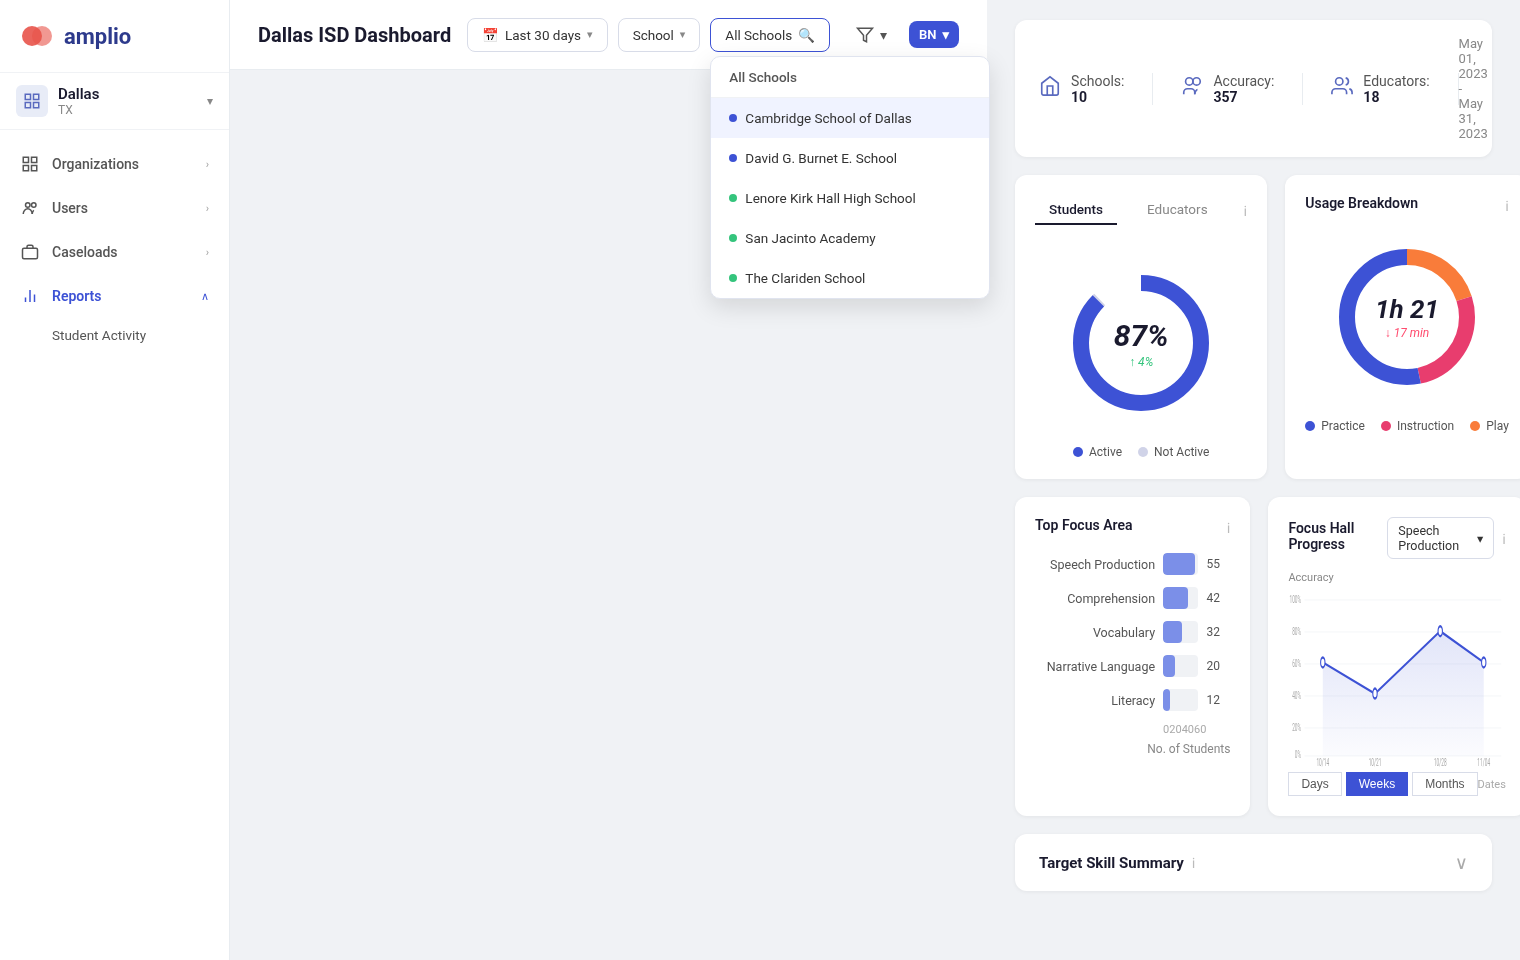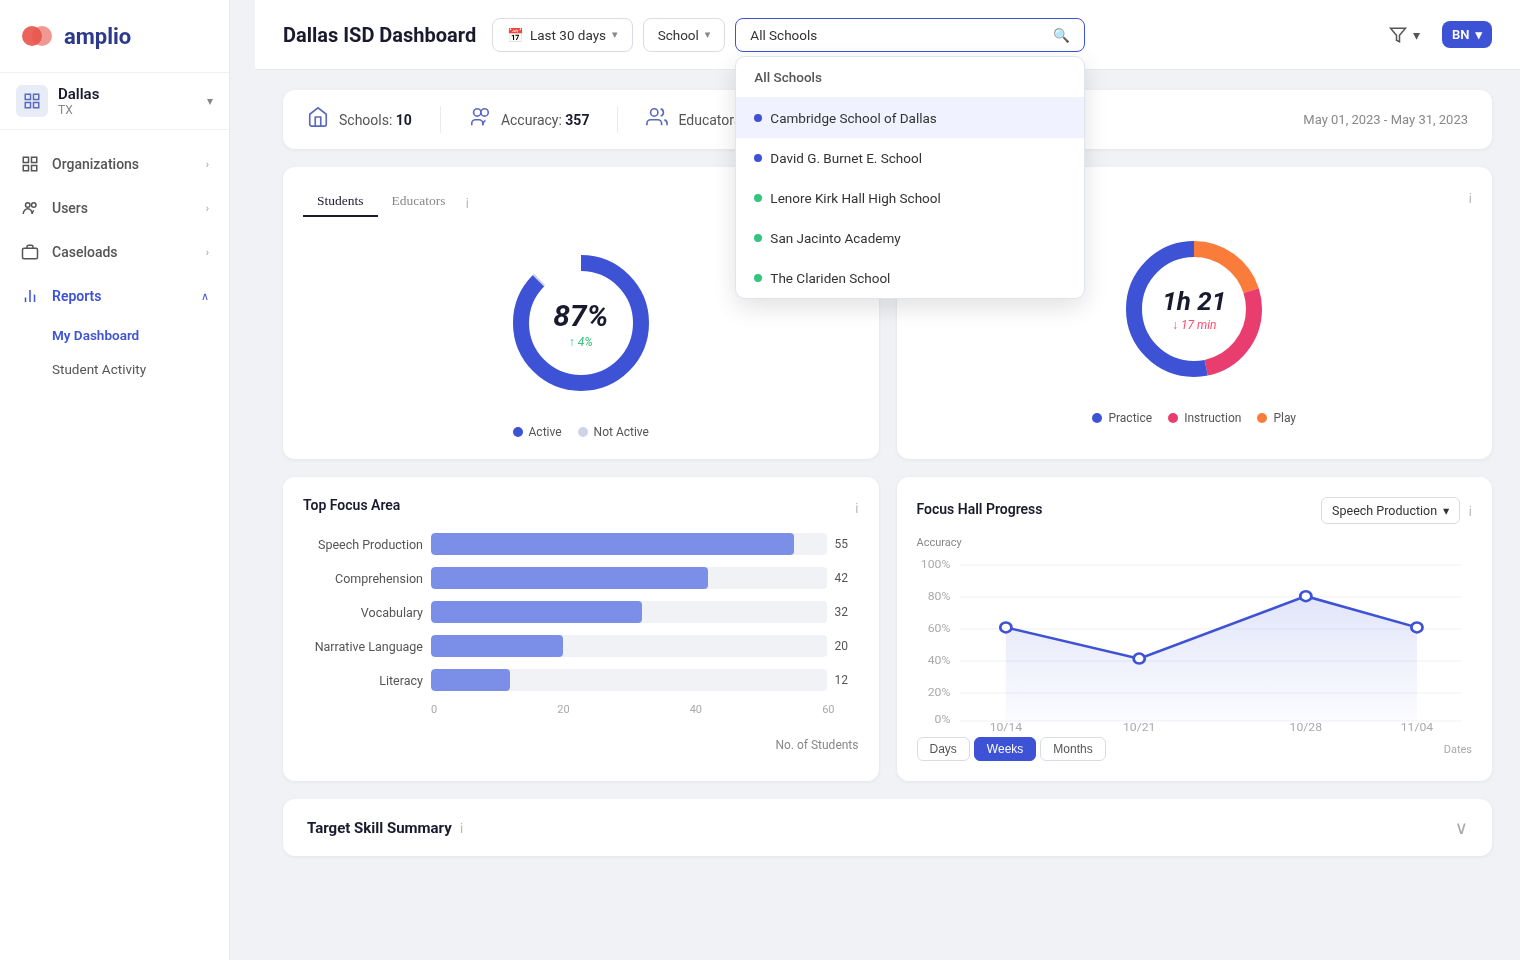--- a/index.html
+++ b/index.html
@@ -1,21 +1,21 @@
 <!DOCTYPE html>
 <html><head>
   <meta charset="utf-8">
   <style>
     * { box-sizing: border-box; margin: 0; padding: 0; }
     body { font-family: -apple-system, BlinkMacSystemFont, 'Segoe UI', Roboto, sans-serif; background: #f0f2f5; color: #333; overflow: hidden; width: 1520px; height: 960px; }
 
     
     .app-container { display: flex; width: 1520px; height: 960px; }
     .sidebar { width: 230px; background: #fff; border-right: 1px solid #e8ecf0; display: flex; flex-direction: column; flex-shrink: 0; }
-    .main-content { flex: 1; display: flex; flex-direction: column; overflow: hidden; padding-left: 25px; }
+    .main-content { flex: 1; display: flex; flex-direction: row; overflow: hidden; }
 
     
     .sidebar-logo { padding: 18px 20px; display: flex; align-items: center; gap: 8px; border-bottom: 1px solid #f0f2f5; }
     .logo-icon { width: 36px; height: 36px; }
     .logo-text { font-size: 22px; font-weight: 700; color: #2d3a8c; }
 
     .district-selector { padding: 12px 16px; display: flex; align-items: center; gap: 10px; cursor: pointer; border-bottom: 1px solid #f0f2f5; }
     .district-icon { width: 32px; height: 32px; background: #e8ecf7; border-radius: 6px; display: flex; align-items: center; justify-content: center; color: #5a6abf; font-size: 16px; }
     .district-info { flex: 1; }
     .district-name { font-size: 15px; font-weight: 600; color: #1a1a2e; }
@@ -73,46 +73,46 @@
     .stat-text strong { color: #1a1a2e; font-weight: 700; }
     .stat-date { margin-left: auto; font-size: 13px; color: #888; }
 
     
     .cards-grid { display: grid; grid-template-columns: 1fr 1fr; gap: 18px; margin-bottom: 18px; }
 
     .card { background: #fff; border-radius: 12px; padding: 20px; box-shadow: 0 1px 4px rgba(0,0,0,0.06); }
     .card-title { font-size: 14px; font-weight: 600; color: #1a1a2e; margin-bottom: 4px; }
 
     
-    .tab-bar { display: flex; align-items: center; gap: 0; margin-bottom: 16px; font-family: Liberation Serif, serif; }
+    .tab-bar { display: flex; align-items: center; gap: 16px; margin-bottom: 28px; }
     .tab { padding: 6px 14px; font-size: 13.5px; color: #888; cursor: pointer; border-bottom: 2px solid transparent; }
     .tab.active { color: #1a1a2e; border-bottom: 2px solid #1a1a2e; font-weight: 500; }
 
     
     .donut-container { display: flex; flex-direction: column; align-items: center; }
     .donut-chart { position: relative; width: 160px; height: 160px; margin: 10px auto; }
     .donut-center { position: absolute; top: 50%; left: 50%; transform: translate(-50%, -50%); text-align: right; font-style: italic; }
     .donut-value { font-size: 30px; font-weight: 700; color: #1a1a2e; }
     .donut-change { font-size: 12px; color: #34c47c; display: flex; align-items: center; gap: 2px; justify-content: center; margin-top: 2px; }
     .donut-change.down { color: #ff4b6e; }
     .legend { display: flex; gap: 16px; margin-top: 12px; }
     .legend-item { display: flex; align-items: center; gap: 6px; font-size: 12px; color: #555; }
     .legend-dot { width: 10px; height: 10px; border-radius: 50%; }
     .time-buttons { display: flex; gap: 4px; margin-top: 8px; justify-content: flex-end; }
-    .time-btn { padding: 4px 12px; border-radius: 6px; border: 1px solid #d8dce8; font-size: 12px; cursor: pointer; background: #fff; color: #555; }
+    .time-btn { padding: 4px 12px; border-radius: 0; border: 1px solid #d8dce8; font-size: 12px; cursor: pointer; background: #fff; color: #555; }
     .time-btn.active { background: #3d52d5; color: #fff; border-color: #3d52d5; }
 
     
     .focus-area-card { }
     .horizontal-bar { display: flex; align-items: center; gap: 8px; margin-bottom: 12px; }
     .hbar-label { font-size: 12.5px; color: #555; width: 120px; text-align: right; flex-shrink: 0; }
     .hbar-track { flex: 1; background: #f0f2f5; border-radius: 4px; height: 22px; overflow: hidden; }
     .hbar-fill { height: 100%; background: #7b8fe8; border-radius: 4px; }
     .hbar-value { font-size: 12px; color: #555; width: 24px; flex-shrink: 0; }
-    .chart-xlabel { font-size: 12px; color: #888; text-align: right; margin-top: 22px; }
+    .chart-xlabel { font-size: 12px; color: #888; text-align: right; margin-top: 6px; }
 
     
     .progress-card-header { display: flex; align-items: center; justify-content: space-between; margin-bottom: 12px; }
     .progress-dropdown { display: flex; align-items: center; gap: 6px; padding: 5px 10px; border: 1px solid #d8dce8; border-radius: 6px; font-size: 12.5px; color: #333; cursor: pointer; }
 
     
     .line-chart-area { height: 180px; position: relative; }
 
     
     .target-skill-bar { background: #fff; border-radius: 12px; padding: 18px 24px; box-shadow: 0 1px 4px rgba(0,0,0,0.06); display: flex; align-items: center; justify-content: space-between; }
@@ -191,21 +191,20 @@
           <svg width="18" height="18" viewBox="0 0 24 24" fill="none" stroke="#3d52d5" stroke-width="2">
             <line x1="18" y1="20" x2="18" y2="10"></line>
               <line x1="12" y1="20" x2="12" y2="4"></line>
               <line x1="6" y1="20" x2="6" y2="14"></line>
           </svg>
         </span>
         <span class="nav-label" style="color:#3d52d5;font-weight:600;">Reports</span>
         <span class="nav-chevron" style="color:#3d52d5;">∧</span>
       </div>
       <div class="nav-sub-items">
-        <div class="nav-sub-item active">My Dashboard</div>
         <div class="nav-sub-item">Student Activity</div>
       </div>
     </nav>
   </aside>
 
   <div class="main-content">
 
     <header class="topbar">
       <span class="topbar-title">Dallas ISD Dashboard</span>
       <div class="topbar-controls">

